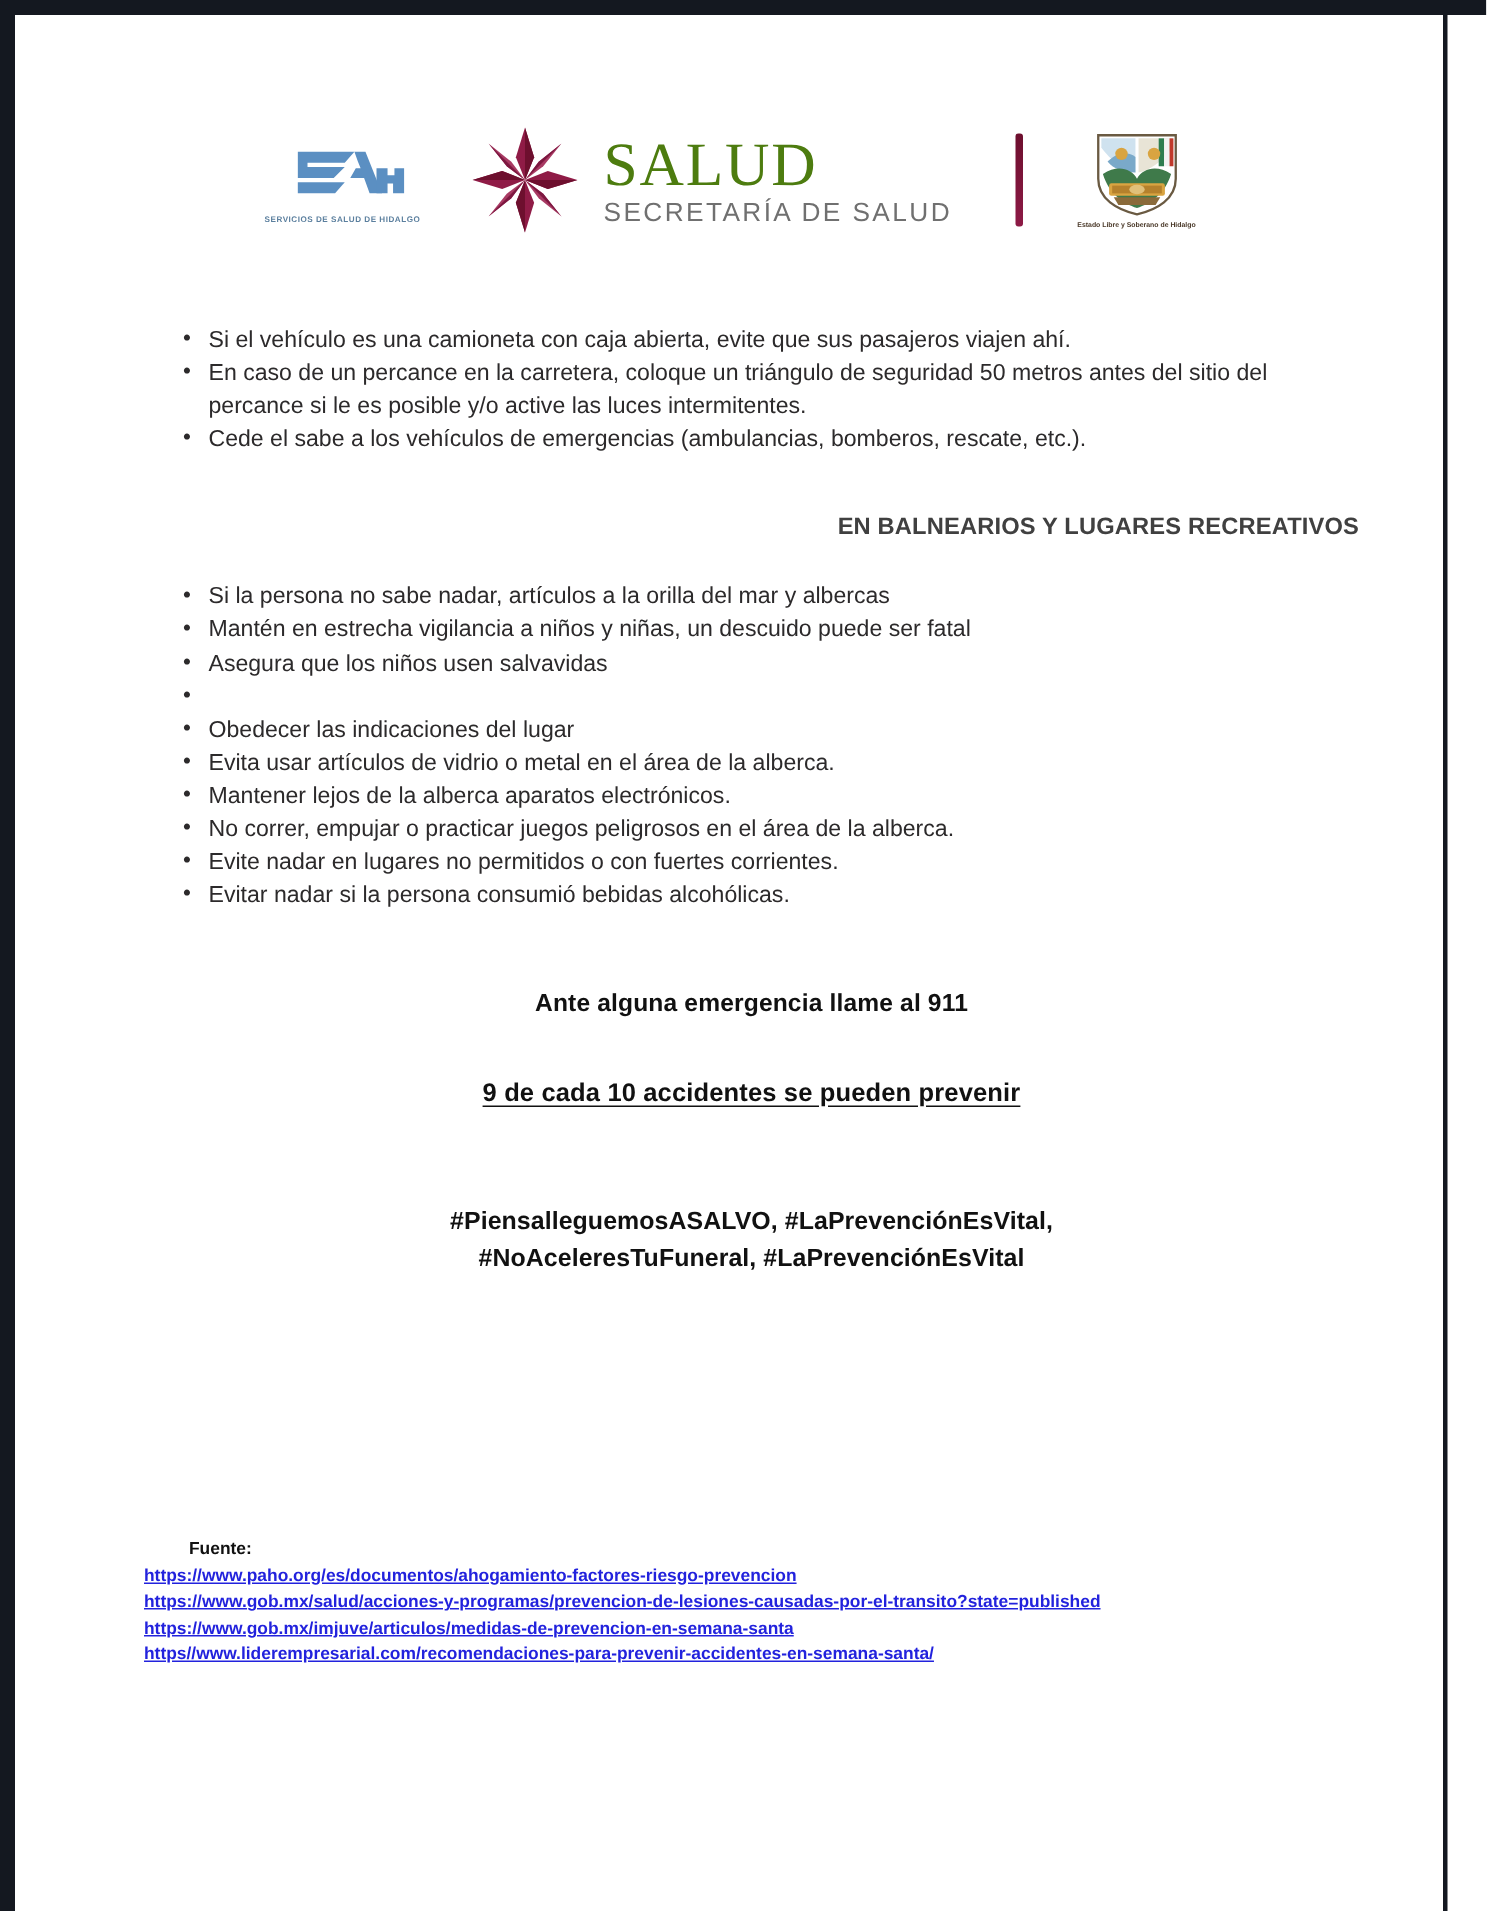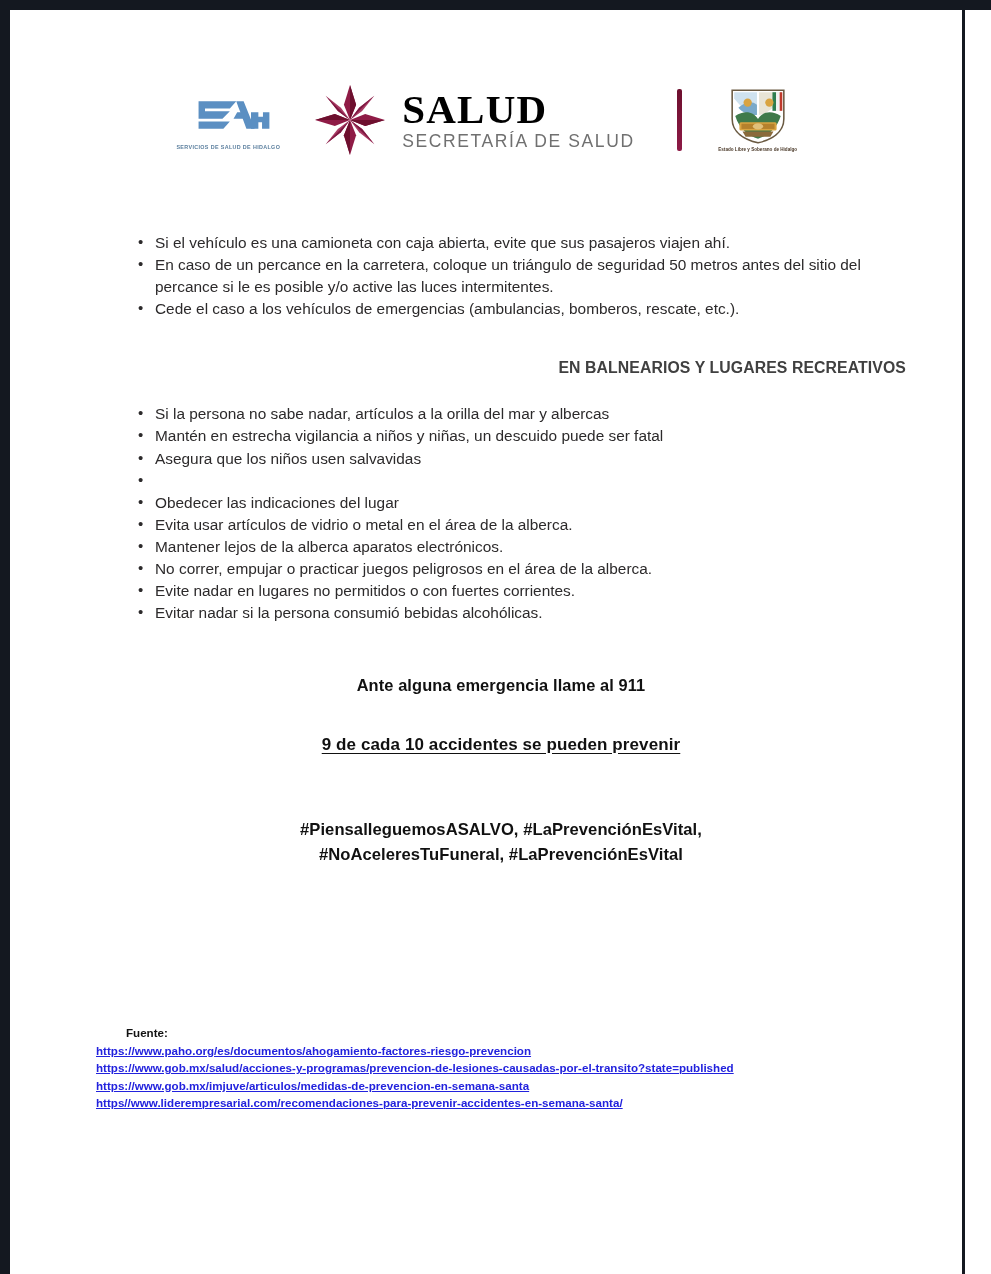--- a/index.html
+++ b/index.html
@@ -84,23 +84,23 @@
   .salud-lockup {
     display: flex;
     align-items: center;
     gap: 14px;
   }
   .salud-star { width: 76px; height: 76px; }
   .salud-words { display: flex; flex-direction: column; line-height: 1; }
   .salud-title {
     font-family: "Liberation Serif", serif;
     font-size: 41px;
-    font-weight: 700;
+    font-weight: 400;
     letter-spacing: 1.2px;
-    color: #000000;
+    color: #4d7c0f;
   }
   .salud-sub {
     font-size: 17.5px;
     letter-spacing: 1.6px;
     color: #707070;
     margin-top: 3px;
   }
   .divider-bar {
     width: 5px;
     height: 62px;
@@ -130,21 +130,21 @@
   .content {
     position: absolute;
     left: 86px;
     top: 206px;
     width: 810px;
     color: #231f20;
   }
 
   ul.bullets {
     list-style: none;
-    margin: 16px;
+    margin: 0;
     padding: 0;
   }
   ul.bullets li {
     position: relative;
     padding-left: 43px;
     font-size: 15.4px;
     line-height: 21.6px;
     color: #2c2a2b;
     margin: 0 0 0.5px 0;
   }
@@ -298,21 +298,21 @@
         <div class="hidalgo-caption">Estado Libre y Soberano de Hidalgo</div>
       </div>
 
     </div>
 
     <div class="content">
 
       <ul class="bullets">
         <li>Si el vehículo es una camioneta con caja abierta, evite que sus pasajeros viajen ahí.</li>
         <li>En caso de un percance en la carretera, coloque un triángulo de seguridad 50 metros antes del sitio del percance si le es posible y/o active las luces intermitentes.</li>
-        <li>Cede el caso a los vehículos de emergencias (ambulancias, bomberos, rescate, etc.).</li>
+        <li>Cede el sabe a los vehículos de emergencias (ambulancias, bomberos, rescate, etc.).</li>
       </ul>
 
       <div class="section-heading">EN BALNEARIOS Y LUGARES RECREATIVOS</div>
 
       <ul class="bullets">
         <li>Si la persona no sabe nadar, artículos a la orilla del mar y albercas</li>
         <li>Mantén en estrecha vigilancia a niños y niñas, un descuido puede ser fatal</li>
         <li>Asegura que los niños usen salvavidas</li>
         <li class="empty"></li>
         <li>Obedecer las indicaciones del lugar</li>

